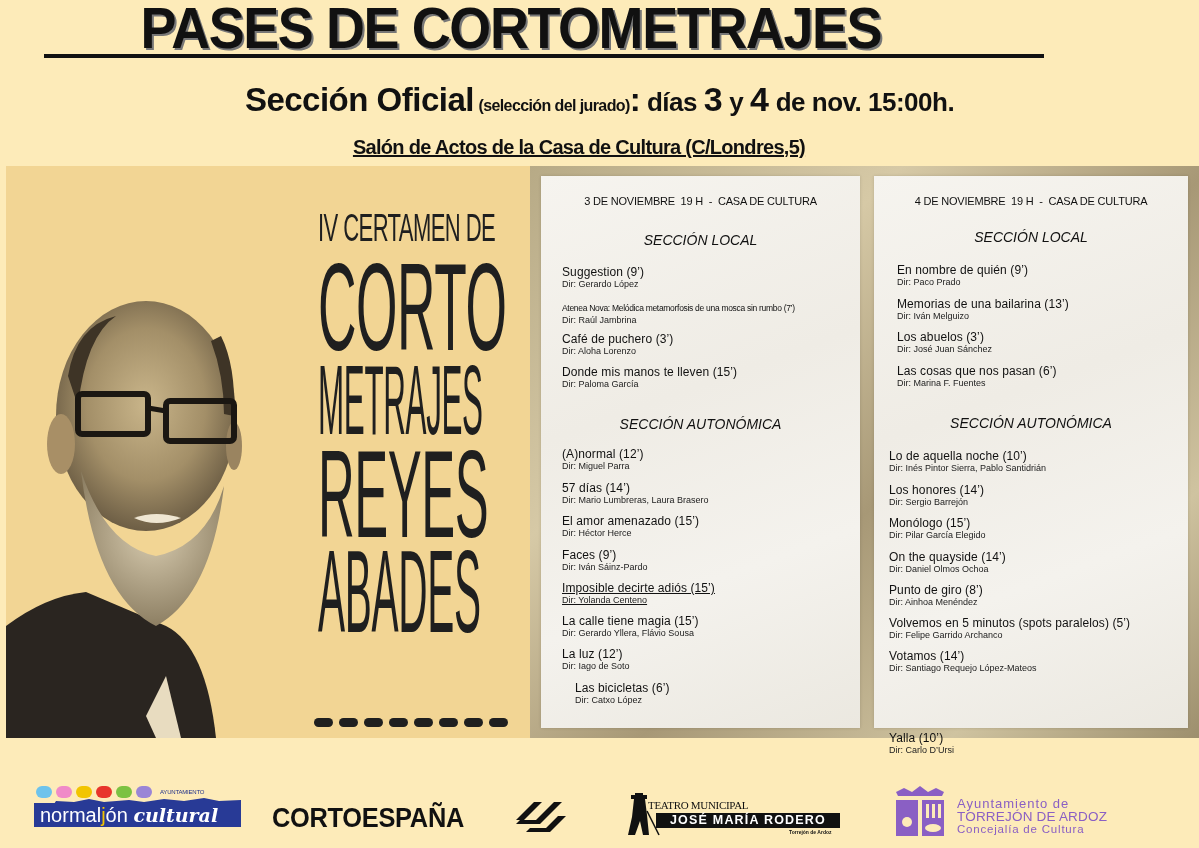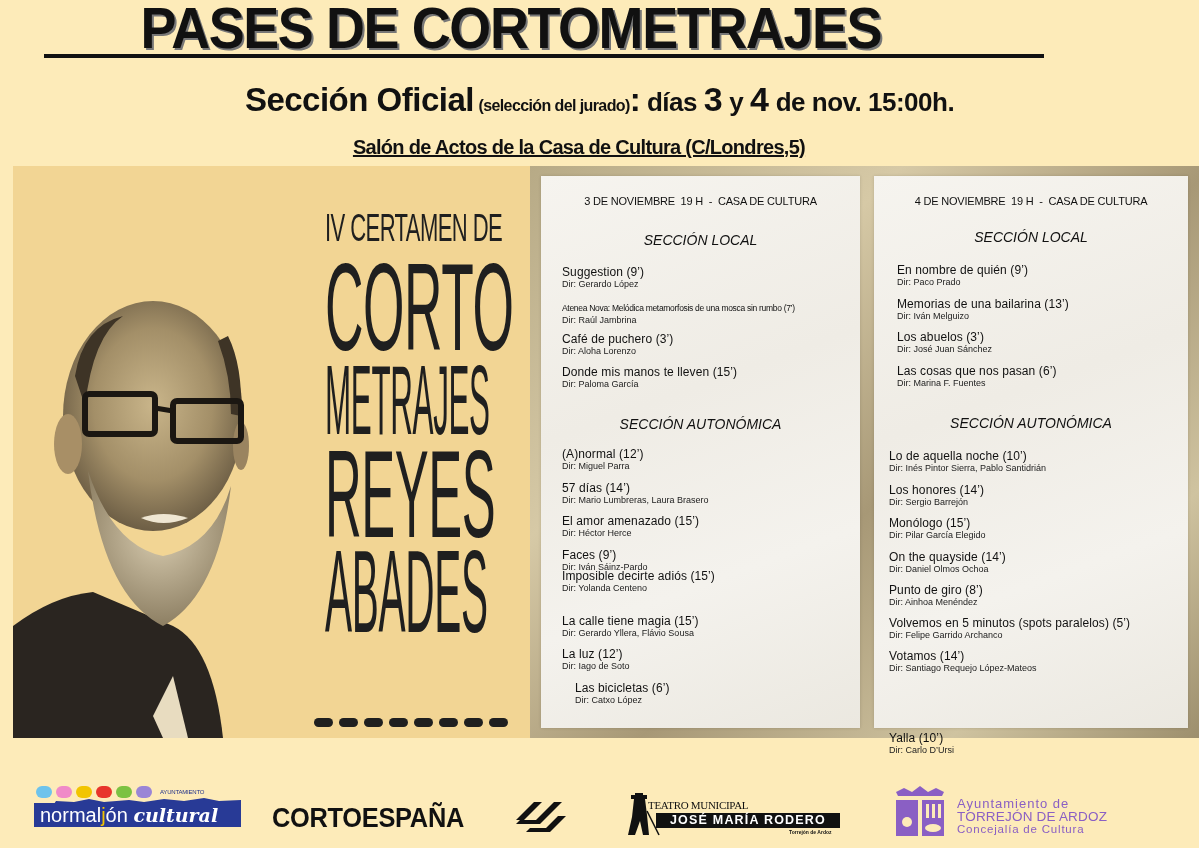--- a/index.html
+++ b/index.html
@@ -30,21 +30,21 @@
   .subtitle .small { font-size: 16px; letter-spacing: -0.6px; }
   .subtitle .mid { font-size: 26px; letter-spacing: -0.5px; text-align: right; }
   .subtitle .num { font-size: 34px; }
   .venue {
     position: absolute; left: 0; top: 136px; width: 1158px; text-align: center;
     font-size: 20px; font-weight: bold; text-decoration: underline; letter-spacing: -0.7px;
     white-space: nowrap;
   }
   
   .left-panel {
-    position: absolute; left: 13px; top: 166px; width: 600px; height: 572px;
+    position: absolute; left: 6px; top: 166px; width: 600px; height: 572px;
     background: #f2d594;
   }
   .portrait {
     position: absolute; left: 0; top: 130px; width: 240px; height: 442px;
   }
   .poster-text {
     position: absolute; left: 312px; top: 198px; width: 196px;
     font-family: "Liberation Sans Narrow", "Liberation Sans", sans-serif;
     color: #1f1f1f; text-align: center;
   }
@@ -206,21 +206,21 @@
     <div class="d">Dir: Mario Lumbreras, Laura Brasero</div>
   </div>
   <div class="film" style="left:21px; top:339px;">
     <div class="t">El amor amenazado (15’)</div>
     <div class="d">Dir: Héctor Herce</div>
   </div>
   <div class="film" style="left:21px; top:373px;">
     <div class="t">Faces (9’)</div>
     <div class="d">Dir: Iván Sáinz-Pardo</div>
   </div>
-  <div class="film" style="left:21px; top:394px;">
+  <div class="film" style="left:21px; top:406px;text-decoration:underline;">
     <div class="t">Imposible decirte adiós (15’)</div>
     <div class="d">Dir: Yolanda Centeno</div>
   </div>
   <div class="film" style="left:21px; top:439px;">
     <div class="t">La calle tiene magia (15’)</div>
     <div class="d">Dir: Gerardo Yllera, Flávio Sousa</div>
   </div>
   <div class="film" style="left:21px; top:472px;">
     <div class="t">La luz (12’)</div>
     <div class="d">Dir: Iago de Soto</div>

